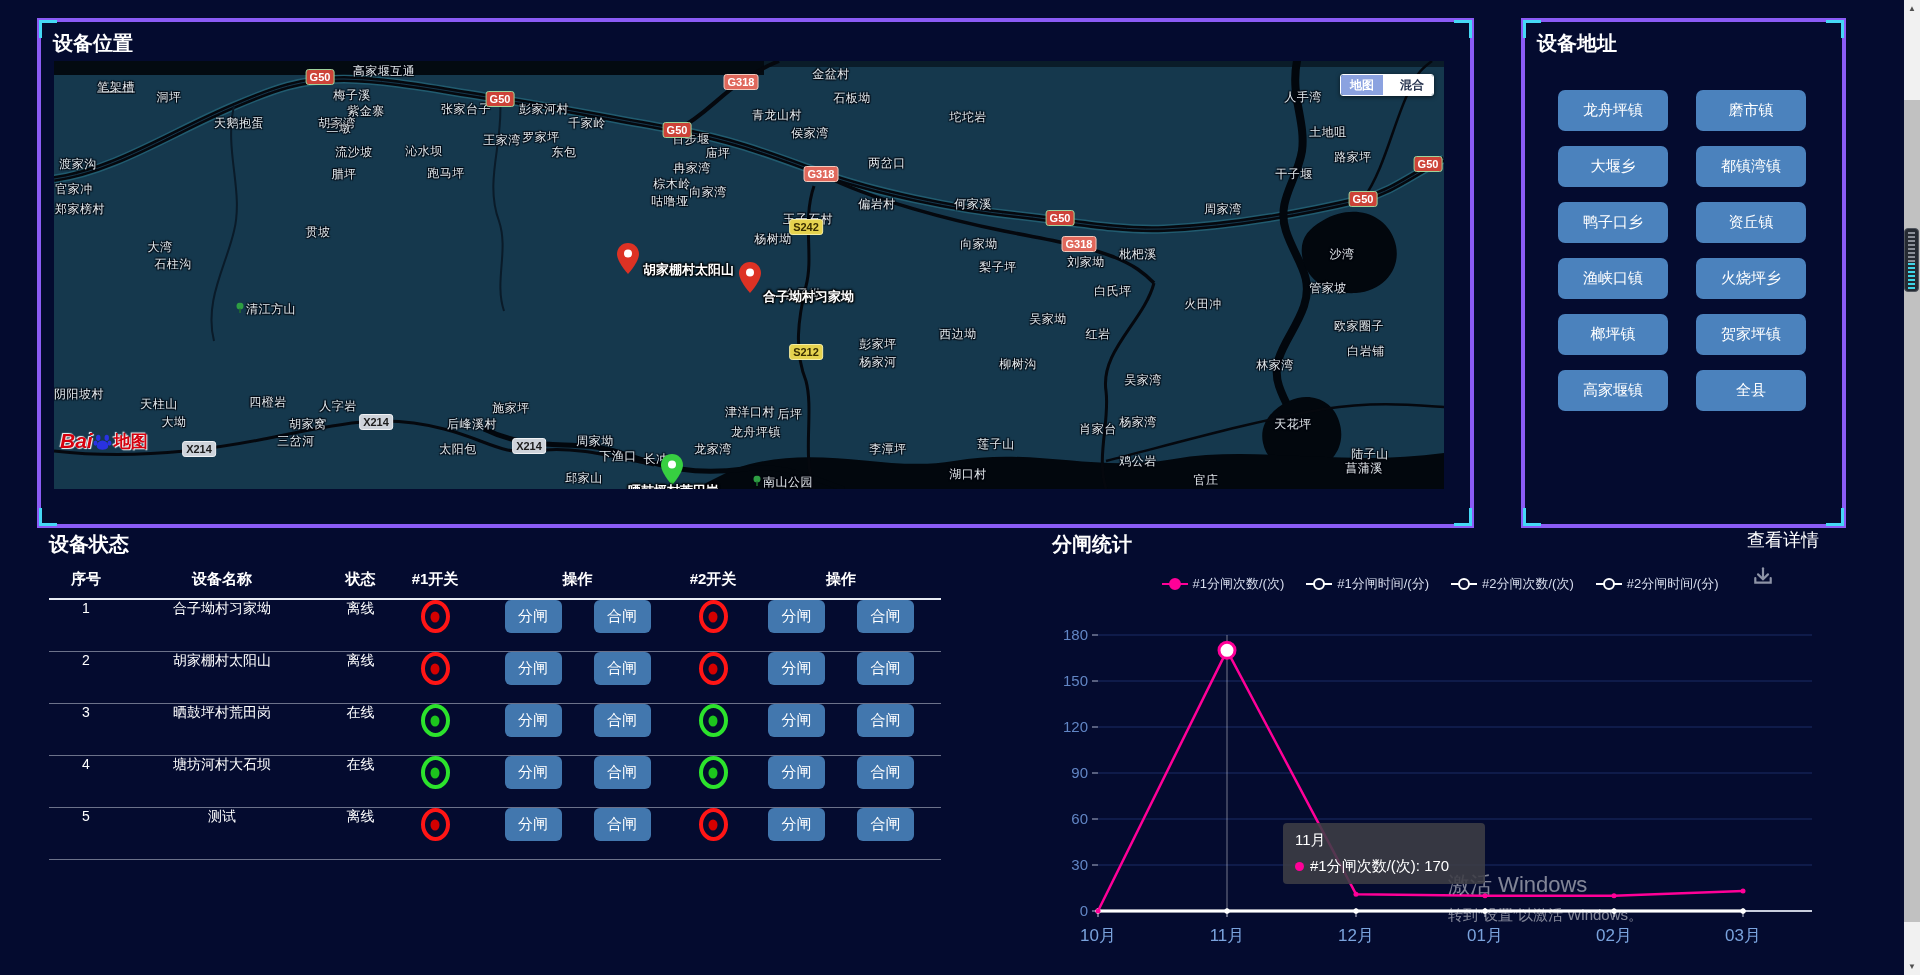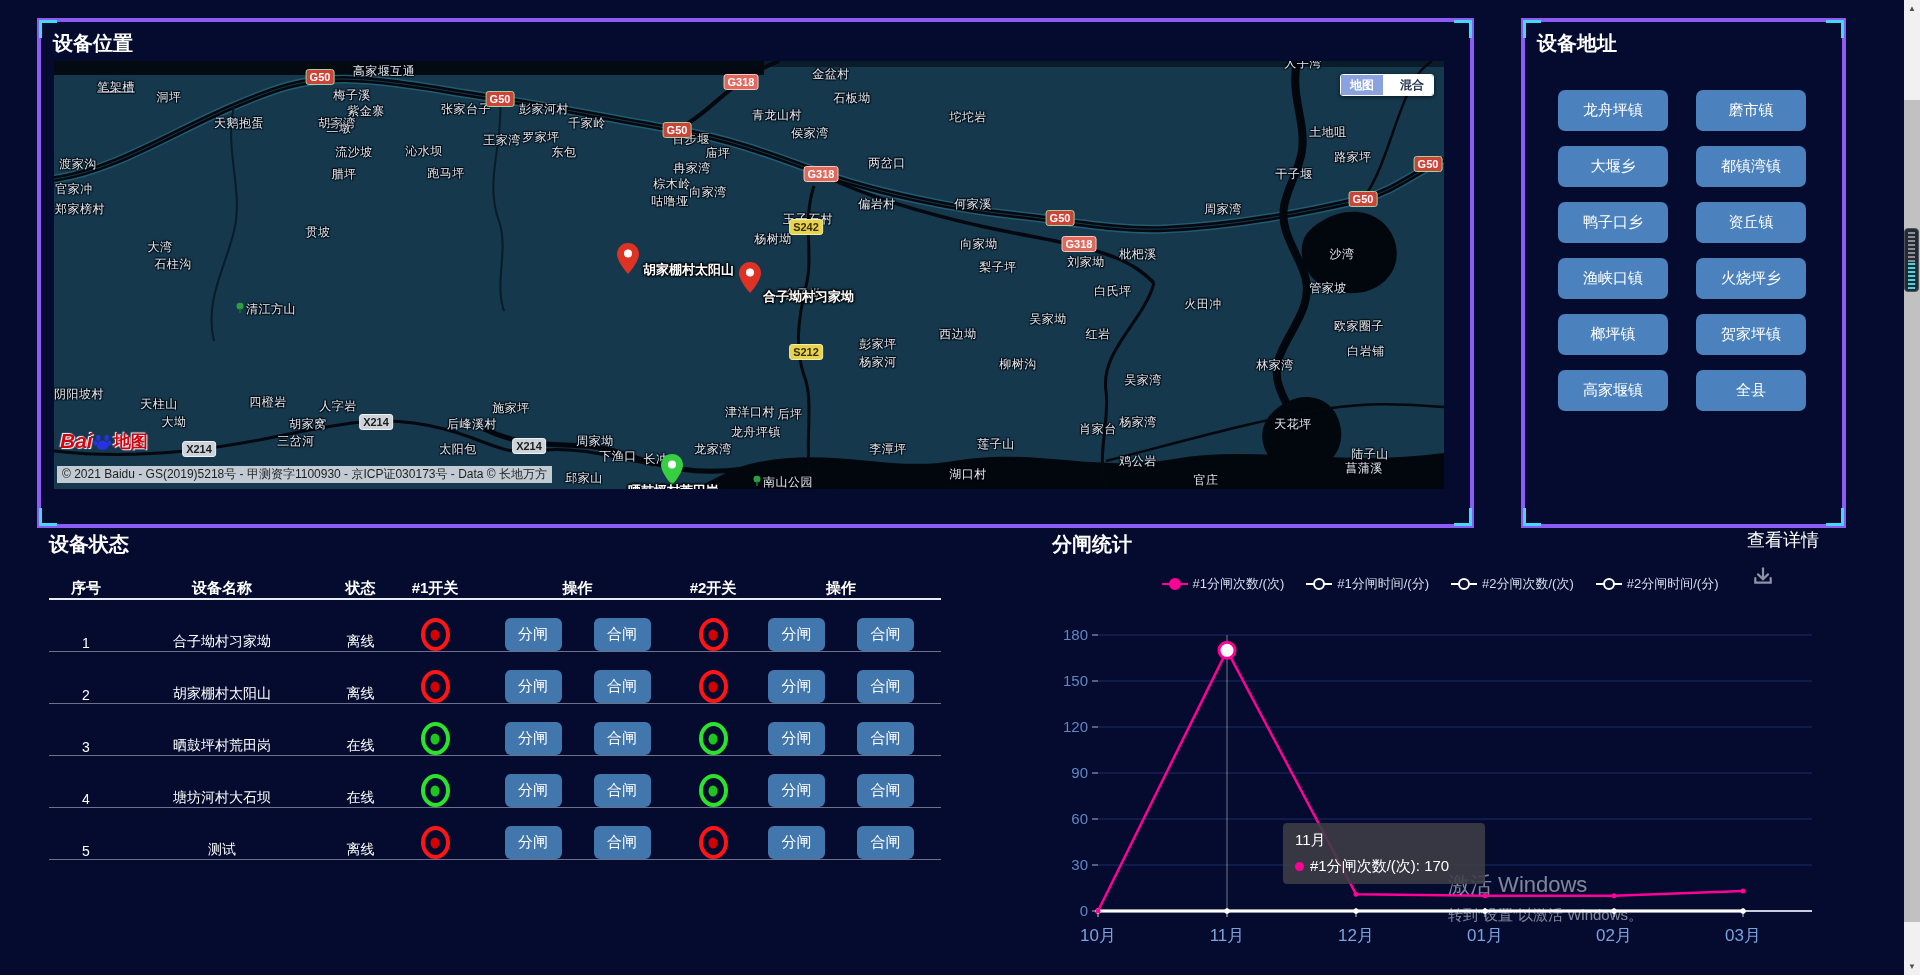--- a/index.html
+++ b/index.html
@@ -47,21 +47,21 @@
 
   
   #addr-grid{position:absolute;left:33px;top:68px;display:grid;
     grid-template-columns:110px 110px;column-gap:28px;row-gap:15px;}
   .addr-btn{width:110px;height:41px;background:#4b82bd;border:none;border-radius:7px;
     color:#fff;font-size:15px;cursor:pointer;font-family:inherit;}
 
   
   #section-status{position:absolute;left:37px;top:525px;width:910px;height:330px;}
   #status-table{position:absolute;left:12px;top:45px;width:892px;}
-  .trow{display:flex;align-items:flex-end;}
+  .trow{display:flex;align-items:flex-start;}
   .tcell{display:flex;align-items:center;justify-content:center;text-align:center;}
   #thead{height:28px;font-weight:bold;font-size:15px;}
   #thead-line{height:0;border-bottom:2px solid #e8ecf4;}
   .data-row{height:51px;font-size:14px;border-bottom:1px solid rgba(195,200,214,.55);}
   .ind{display:inline-block;width:21px;height:25px;border-radius:50%;position:relative;}
   .ind i{position:absolute;left:50%;top:50%;width:9px;height:11px;border-radius:50%;transform:translate(-50%,-50%);}
   .op-btn{width:57px;height:33px;background:#4277ae;border:none;border-radius:6px;
     color:#fff;font-size:15px;cursor:pointer;font-family:inherit;}
   .ops{display:flex;gap:32px;justify-content:center;}
 
@@ -184,21 +184,21 @@
         <span class="map-label" style="left: 824px; top: 283px;">彭家坪</span>
         <span class="map-label" style="left: 824px; top: 301px;">杨家河</span>
         <span class="map-label" style="left: 964px; top: 303px;">柳树沟</span>
         <span class="map-label" style="left: 1044px; top: 273px;">红岩</span>
         <span class="map-label" style="left: 1089px; top: 291px; margin-top: 28px;">吴家湾</span>
         <span class="map-label" style="left: 1149px; top: 243px;">火田冲</span>
         <span class="map-label" style="left: 1169px; top: 148px;">周家湾</span>
         <span class="map-label" style="left: 1274px; top: 71px;">土地咀</span>
         <span class="map-label" style="left: 1281px; top: 96px; padding-left: 36px;">路家坪</span>
         <span class="map-label" style="left: 1240px; top: 113px;">干子堰</span>
-        <span class="map-label" style="left: 1249px; top: 2px;">人手湾</span>
+        <span class="map-label" style="left: 1249px; top: 36px;">人手湾</span>
         <span class="map-label" style="left: 1288px; top: 193px;">沙湾</span>
         <span class="map-label" style="left: 1274px; top: 227px;">管家坡</span>
         <span class="map-label" style="left: 1305px; top: 265px;">欧家圈子</span>
         <span class="map-label" style="left: 1312px; top: 290px;">白岩铺</span>
         <span class="map-label" style="left: 1221px; top: 304px;">林家湾</span>
         <span class="map-label" style="left: 25px; top: 333px;">阴阳坡村</span>
         <span class="map-label" style="left: 105px; top: 343px;">天柱山</span>
         <span class="map-label" style="left: 120px; top: 361px;">大坳</span>
         <span class="map-label" style="left: 214px; top: 341px;">四橙岩</span>
         <span class="map-label" style="left: 284px; top: 345px;">人字岩</span>
@@ -283,21 +283,20 @@
       <span class="brand">Bai</span>
       <svg width="19" height="19" viewBox="0 0 18 18">
         <ellipse cx="5" cy="5.5" rx="2.1" ry="3" fill="#2932e1"></ellipse>
         <ellipse cx="13" cy="5.5" rx="2.1" ry="3" fill="#2932e1"></ellipse>
         <ellipse cx="2.4" cy="10.5" rx="1.9" ry="2.5" fill="#2932e1"></ellipse>
         <ellipse cx="15.6" cy="10.5" rx="1.9" ry="2.5" fill="#2932e1"></ellipse>
         <path d="M9,8 c-4,0 -6.5,4 -5,7 c1.2,2.4 8.8,2.4 10,0 c1.5,-3 -1,-7 -5,-7 z" fill="#2932e1"></path>
       </svg>
       <span class="suffix">地图</span>
     </div>
-    <div id="map-attribution">© 2021 Baidu - GS(2019)5218号 - 甲测资字1100930 - 京ICP证030173号 - Data © 长地万方</div>
   </div>
 </div>
 
 <div class="panel" id="panel-address" style="left:1521px;top:18px;width:317px;height:502px;">
   <div class="corner tl"></div>
   <div class="corner tr"></div>
   <div class="corner bl"></div>
   <div class="corner br"></div>
   <div class="panel-title">设备地址</div>
   <div id="addr-grid">

